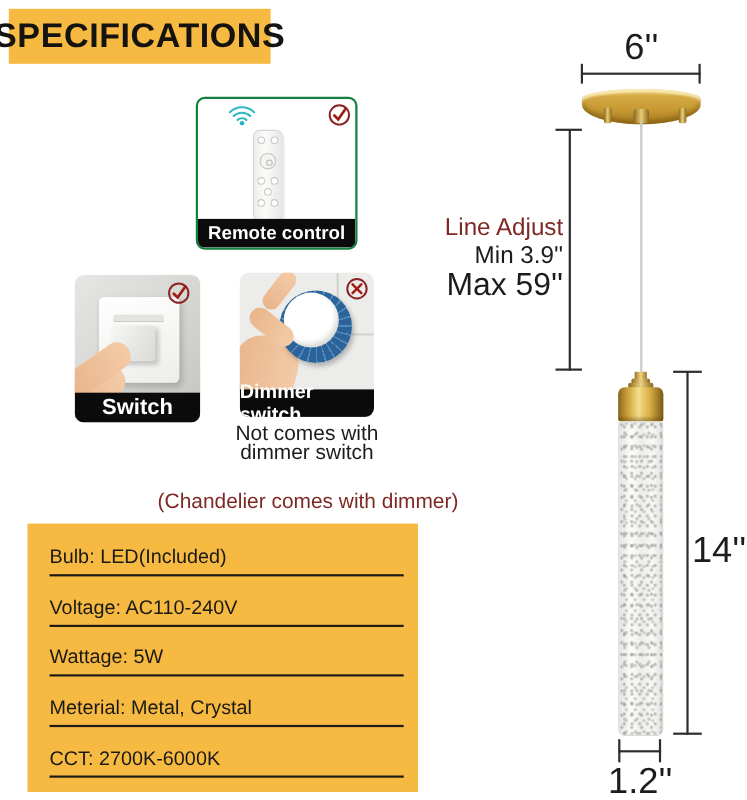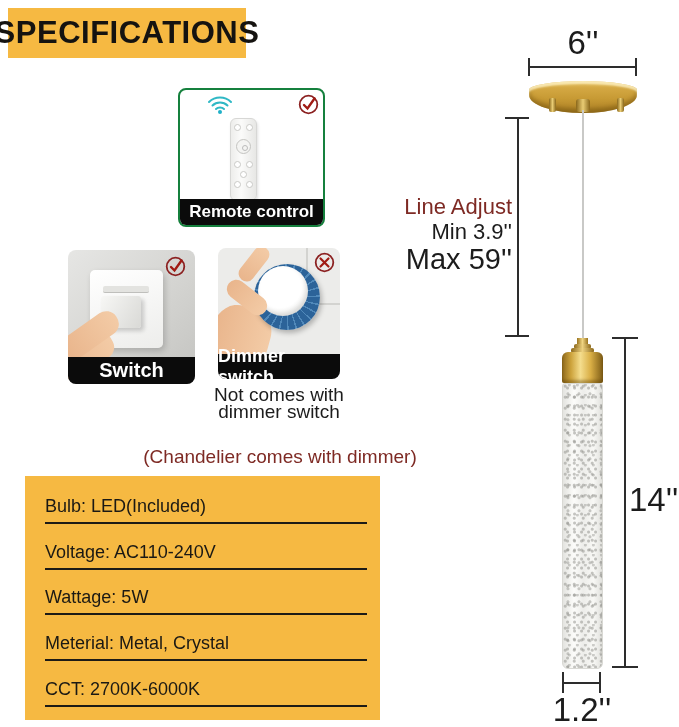--- a/index.html
+++ b/index.html
@@ -29,21 +29,21 @@
     position: absolute; left: 0; right: 0; bottom: 0;
     background: #0b0b0b; color: #fff;
     display: flex; align-items: center; justify-content: center;
     font-weight: bold;
   }
   .remote-card {
     left: 138px; top: 88px; width: 147px; height: 139px;
     border: 2px solid #15803d; background: #ffffff; margin-left: 40px;
   }
   .remote-card .card-strip { height: 26px; font-size: 17px; }
-  .switch-card { left: 68px; top: 250px; width: 127px; height: 134px;
+  .switch-card { left: 68px; top: 250px; width: 114px; height: 134px;
     background: linear-gradient(135deg, #e6e6e4 0%, #d2d2cf 60%, #c3c3c0 100%); }
   .switch-card .card-strip { height: 27px; font-size: 20px; }
   .dimmer-card { left: 218px; top: 248px; width: 122px; height: 131px;
     background: #ececea; }
   .dimmer-card .card-strip { height: 25px; font-size: 18px; }
 
   .mark-icon { position: absolute; width: 21px; height: 21px; }
 
   
   .remote-body {

